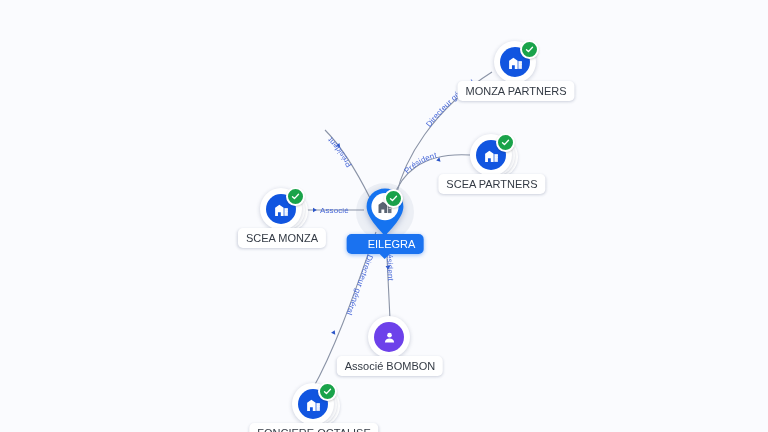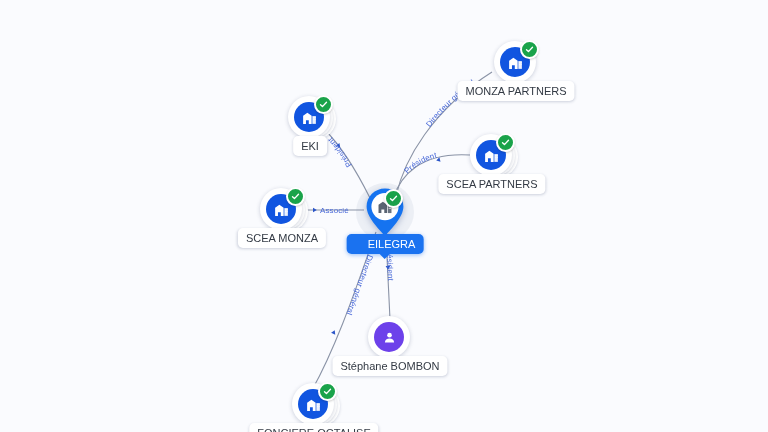--- a/index.html
+++ b/index.html
@@ -134,44 +134,20 @@
 
     <path id="p-fonciere" d="M376,232 C362,270 340,340 312,390" fill="none" stroke="#8a93a6" stroke-width="1.1"></path>
     <g transform="translate(334,332) rotate(115)">
       <path d="M5,0.7 L1.2,3 L5,5.3 Z" fill="#2a55c8" transform="translate(-3,-3)"></path>
     </g>
     <text class="etext">
       <textPath href="#p-fonciere" startOffset="14%" side="left">Directeur général</textPath>
     </text>
   </svg>
 
-  <div class="node" style="left:310px;top:118px;">
-    <div class="node-hit">
-      <div class="stack s1"></div>
-      <div class="stack s2"></div>
-      <div class="disc">
-        <div class="inner company">
-          <svg width="17" height="17" viewBox="0 0 24 24" fill="#fff">
-            <path d="M3 21V9.5l6-4.2 6 4.2V21h-4v-5H7v5H3z"></path>
-            <path d="M16 21V10h5v11h-5z" opacity=".92"></path>
-            <rect x="17.2" y="11.6" width="1.3" height="1.3"></rect>
-            <rect x="19.3" y="11.6" width="1.3" height="1.3"></rect>
-            <rect x="17.2" y="14" width="1.3" height="1.3"></rect>
-            <rect x="19.3" y="14" width="1.3" height="1.3"></rect>
-          </svg>
-        </div>
-      </div>
-      <div class="verified">
-        <svg width="9" height="9" viewBox="0 0 12 12">
-            <path d="M2 6.2 L4.6 8.8 L10 3" stroke="#fff" stroke-width="1.8" fill="none" stroke-linecap="round" stroke-linejoin="round"></path>
-          </svg>
-      </div>
-      <div class="nlabel">EKI</div>
-    </div>
-  </div>
 
   <div class="node" style="left:516px;top:63px;text-align:right;">
     <div class="node-hit">
       <div class="disc">
         <div class="inner company">
           <svg width="17" height="17" viewBox="0 0 24 24" fill="#fff">
             <path d="M3 21V9.5l6-4.2 6 4.2V21h-4v-5H7v5H3z"></path>
             <path d="M16 21V10h5v11h-5z" opacity=".92"></path>
             <rect x="17.2" y="11.6" width="1.3" height="1.3"></rect>
             <rect x="19.3" y="11.6" width="1.3" height="1.3"></rect>
@@ -242,21 +218,21 @@
   <div class="node" style="left:390px;top:338px;">
     <div class="node-hit">
       <div class="disc">
         <div class="inner person">
           <svg width="15" height="15" viewBox="0 0 24 24" fill="#fff">
             <circle cx="12" cy="8.2" r="3.7"></circle>
             <path d="M4.6 20c0-4.1 3.3-6.4 7.4-6.4s7.4 2.3 7.4 6.4z"></path>
           </svg>
         </div>
       </div>
-      <div class="nlabel">Stéphane BOMBON</div>
+      <div class="nlabel">Associé BOMBON</div>
     </div>
   </div>
 
   <div class="node" style="left:314px;top:405px;">
     <div class="node-hit">
       <div class="stack s1"></div>
       <div class="stack s2"></div>
       <div class="disc">
         <div class="inner company">
           <svg width="17" height="17" viewBox="0 0 24 24" fill="#fff">

